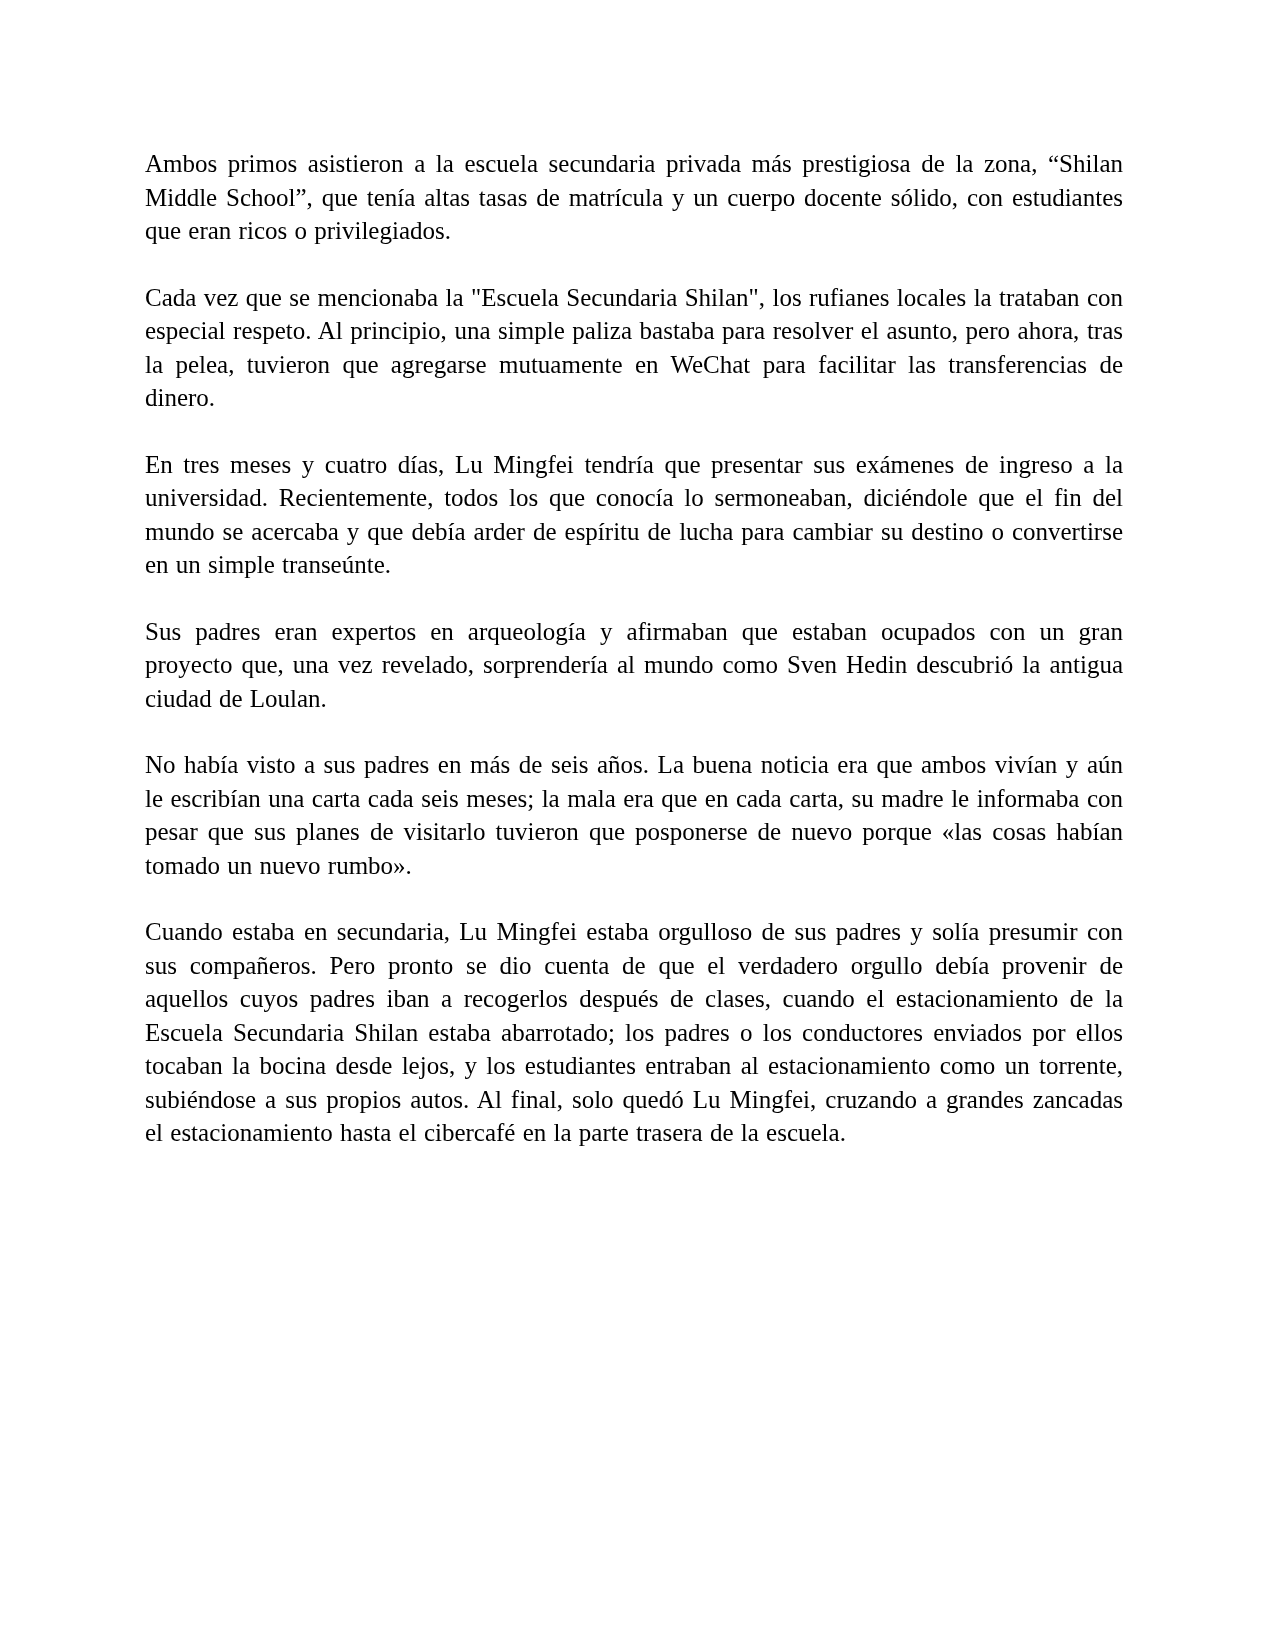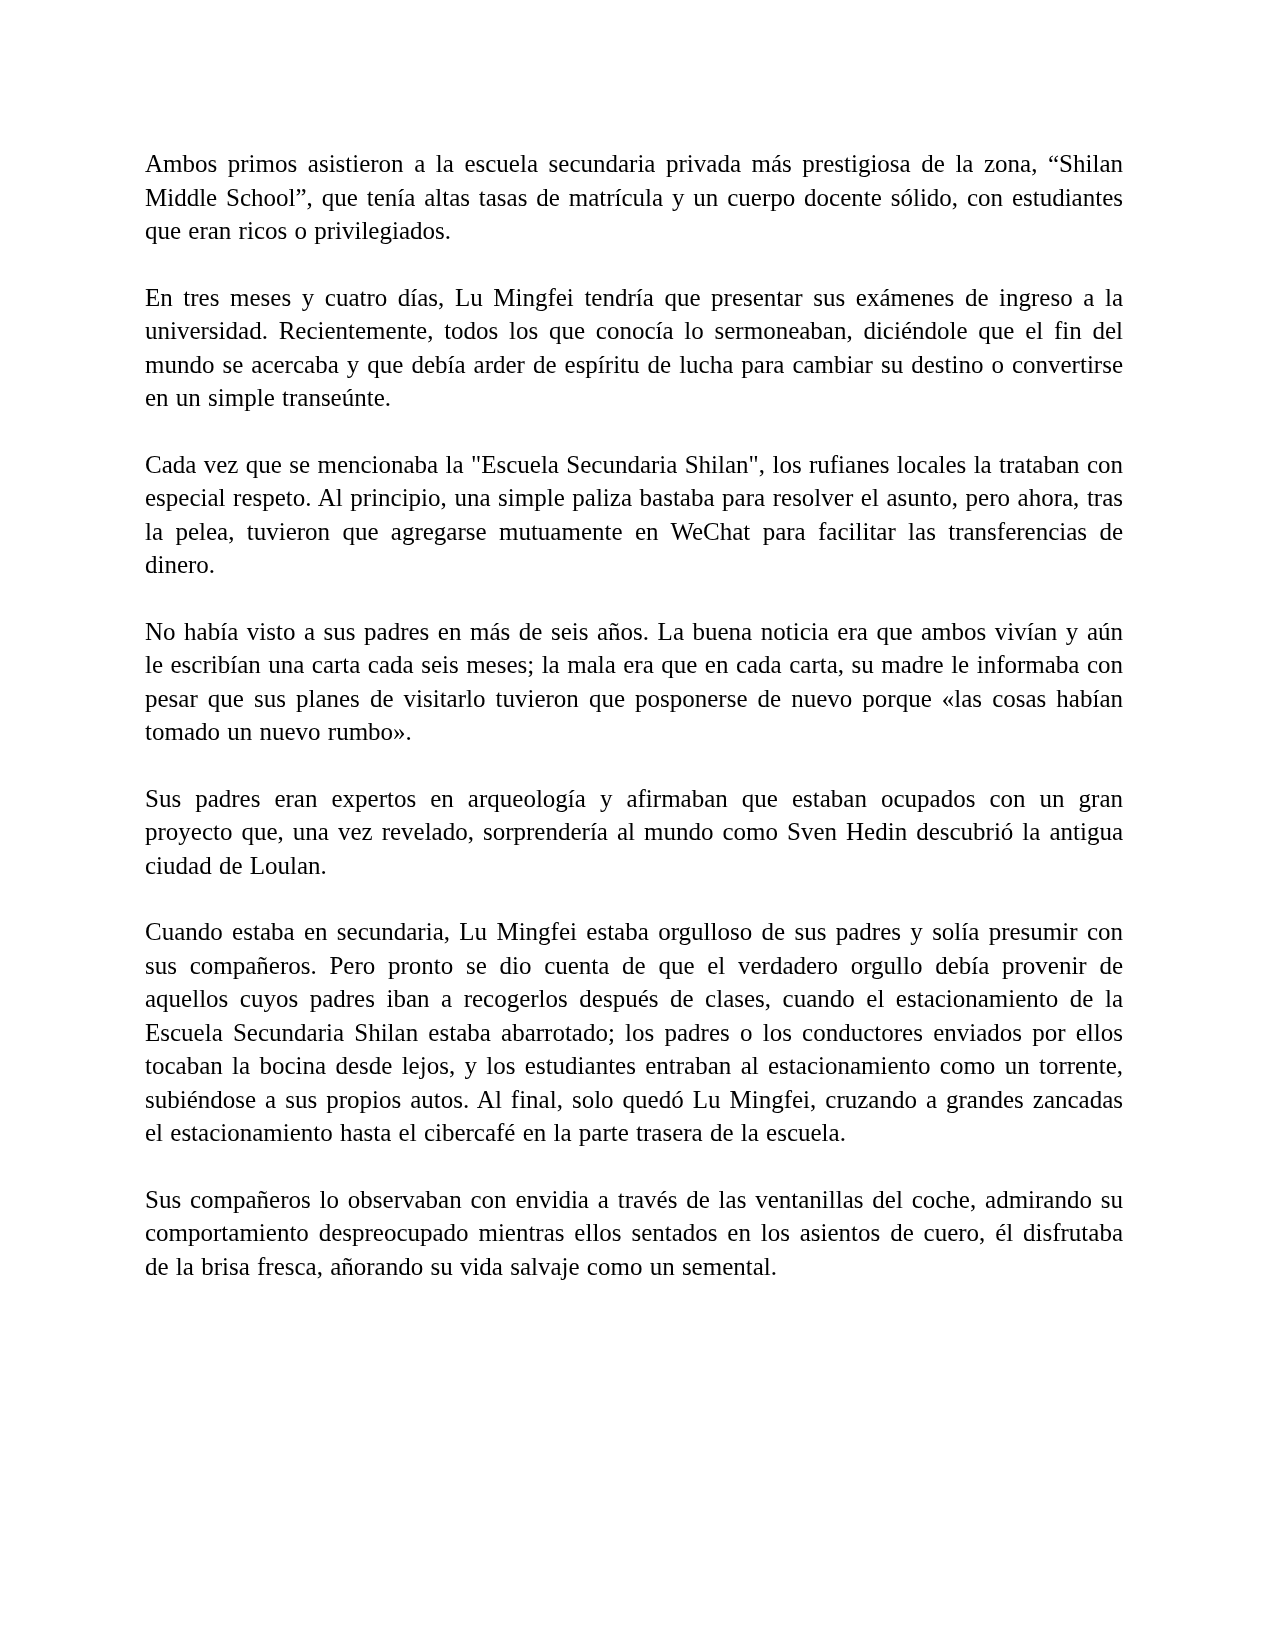--- a/index.html
+++ b/index.html
@@ -39,21 +39,20 @@
     font-size: 25px;
     line-height: 33.5px;
   }
 </style>
 </head>
 <body>
 
 <div class="page">
   <div class="content">
     <p class="para">Ambos primos asistieron a la escuela secundaria privada más prestigiosa de la zona, “Shilan Middle School”, que tenía altas tasas de matrícula y un cuerpo docente sólido, con estudiantes que eran ricos o privilegiados.</p>
+    <p class="para">Cada vez que se mencionaba la "Escuela Secundaria Shilan", los rufianes locales la trataban con especial respeto. Al principio, una simple paliza bastaba para resolver el asunto, pero ahora, tras la pelea, tuvieron que agregarse mutuamente en WeChat para facilitar las transferencias de dinero.</p>
     <p class="para">En tres meses y cuatro días, Lu Mingfei tendría que presentar sus exámenes de ingreso a la universidad. Recientemente, todos los que conocía lo sermoneaban, diciéndole que el fin del mundo se acercaba y que debía arder de espíritu de lucha para cambiar su destino o convertirse en un simple transeúnte.</p>
-    <p class="para">Cada vez que se mencionaba la "Escuela Secundaria Shilan", los rufianes locales la trataban con especial respeto. Al principio, una simple paliza bastaba para resolver el asunto, pero ahora, tras la pelea, tuvieron que agregarse mutuamente en WeChat para facilitar las transferencias de dinero.</p>
+    <p class="para">Sus padres eran expertos en arqueología y afirmaban que estaban ocupados con un gran proyecto que, una vez revelado, sorprendería al mundo como Sven Hedin descubrió la antigua ciudad de Loulan.</p>
     <p class="para">No había visto a sus padres en más de seis años. La buena noticia era que ambos vivían y aún le escribían una carta cada seis meses; la mala era que en cada carta, su madre le informaba con pesar que sus planes de visitarlo tuvieron que posponerse de nuevo porque «las cosas habían tomado un nuevo rumbo».</p>
-    <p class="para">Sus padres eran expertos en arqueología y afirmaban que estaban ocupados con un gran proyecto que, una vez revelado, sorprendería al mundo como Sven Hedin descubrió la antigua ciudad de Loulan.</p>
     <p class="para">Cuando estaba en secundaria, Lu Mingfei estaba orgulloso de sus padres y solía presumir con sus compañeros. Pero pronto se dio cuenta de que el verdadero orgullo debía provenir de aquellos cuyos padres iban a recogerlos después de clases, cuando el estacionamiento de la Escuela Secundaria Shilan estaba abarrotado; los padres o los conductores enviados por ellos tocaban la bocina desde lejos, y los estudiantes entraban al estacionamiento como un torrente, subiéndose a sus propios autos. Al final, solo quedó Lu Mingfei, cruzando a grandes zancadas el estacionamiento hasta el cibercafé en la parte trasera de la escuela.</p>
-    <p class="para">Sus compañeros lo observaban con envidia a través de las ventanillas del coche, admirando su comportamiento despreocupado mientras ellos sentados en los asientos de cuero, él disfrutaba de la brisa fresca, añorando su vida salvaje como un semental.</p>
   </div>
   <div class="footer">8</div>
 </div>
 
 </body></html>

